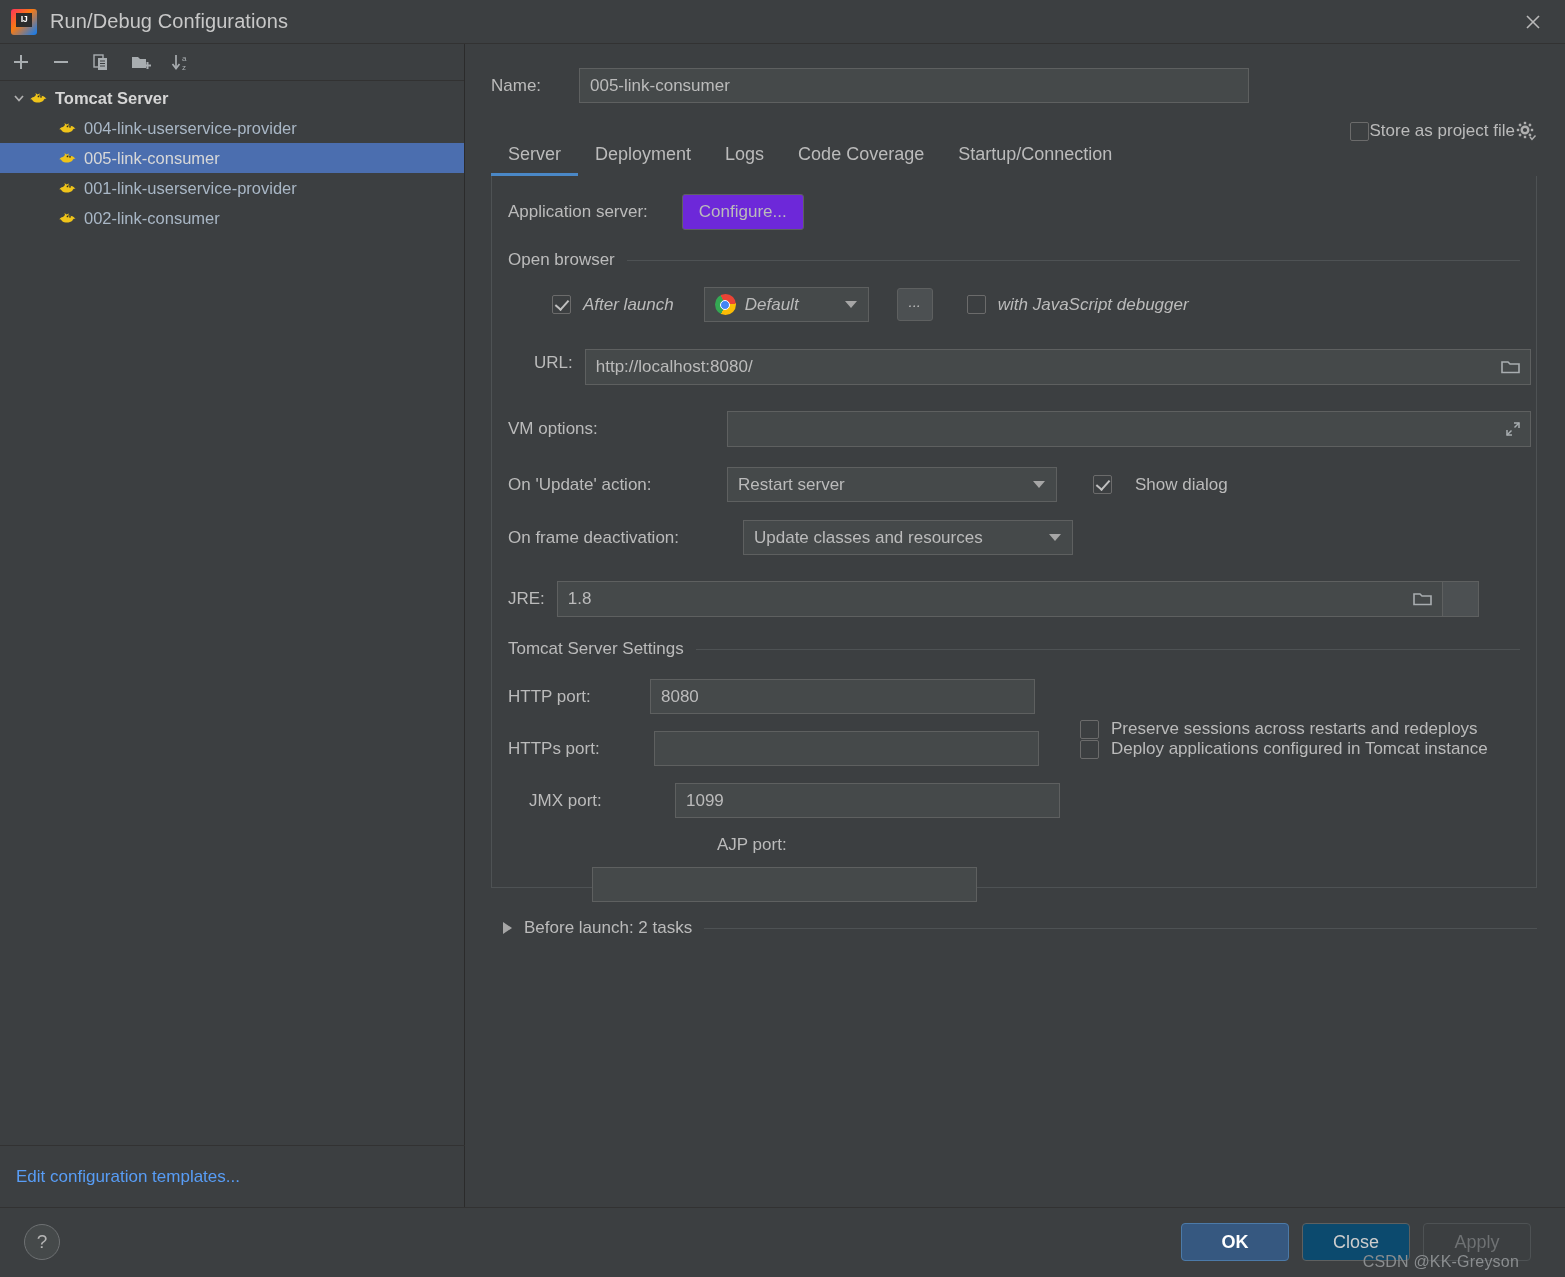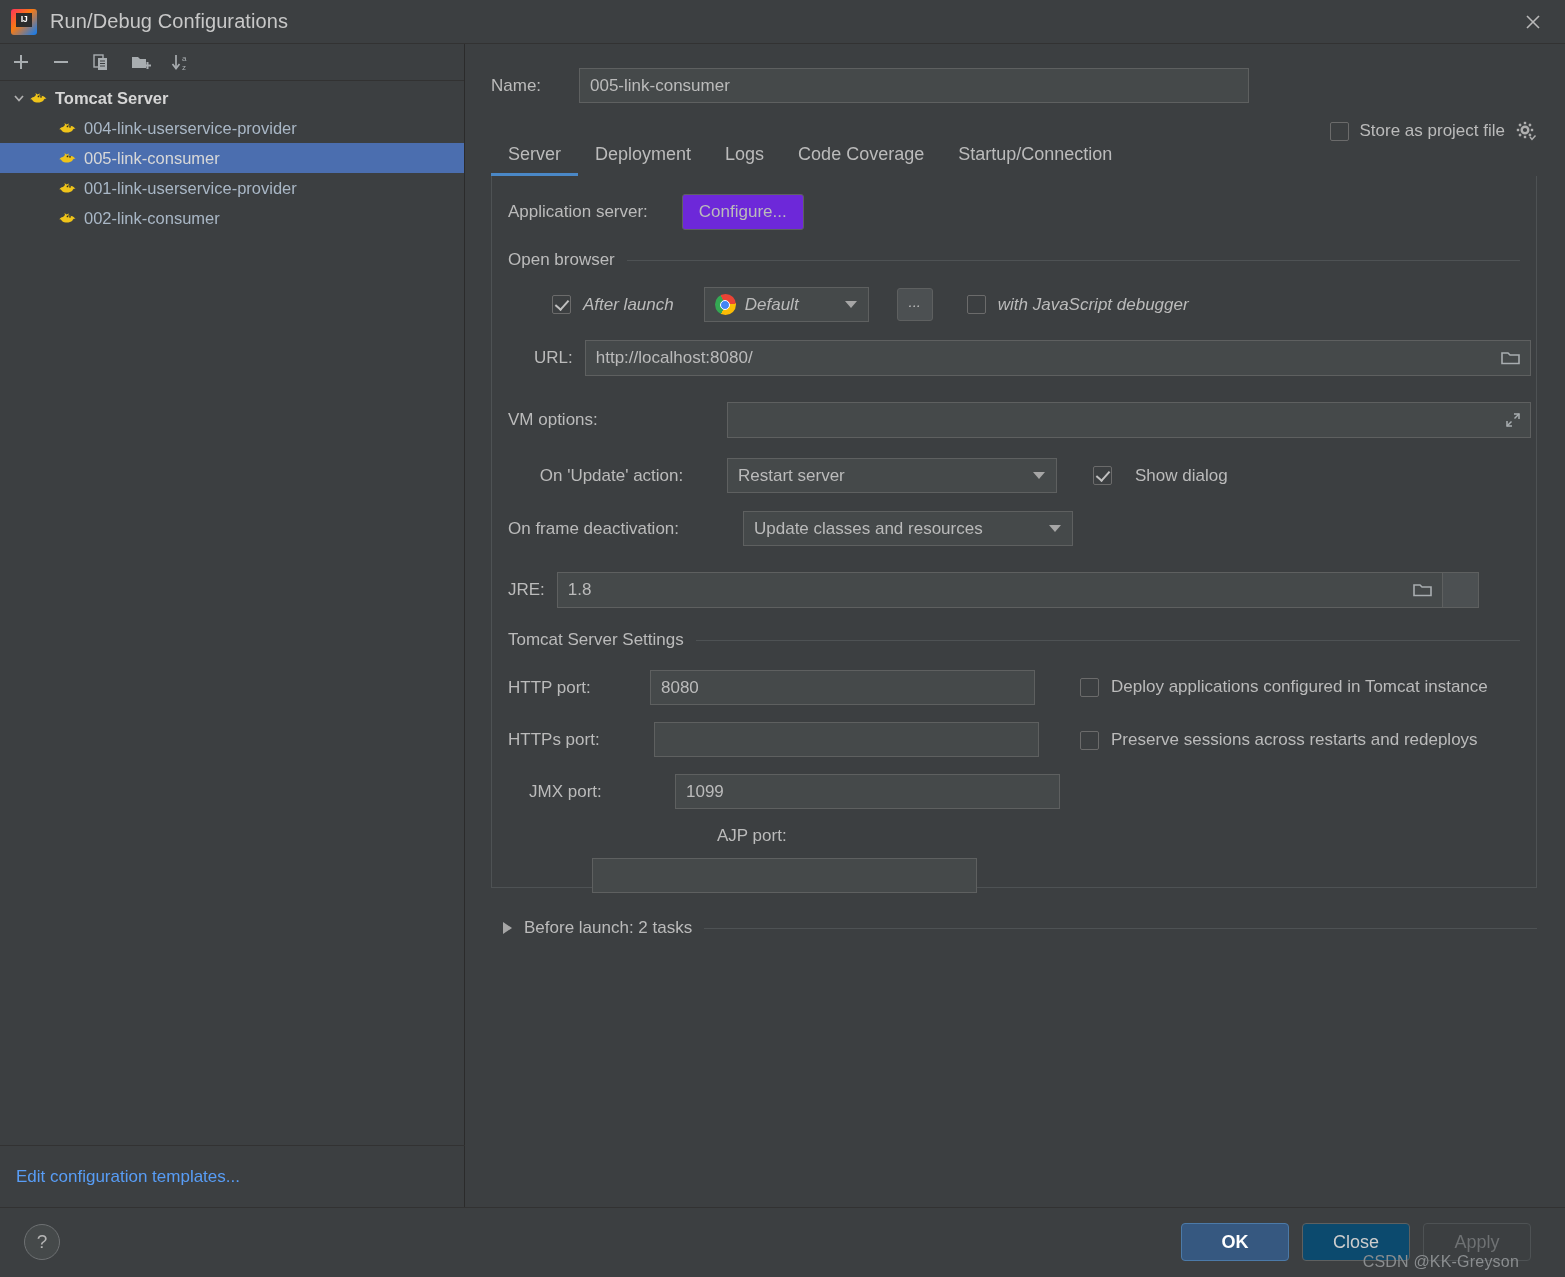--- a/index.html
+++ b/index.html
@@ -171,21 +171,20 @@
   }
   .name-input {
     width: 670px; height: 35px;
   }
 
   .store-wrap {
     position: absolute;
     top: 76px; right: 28px;
     display: flex;
     align-items: center;
-    gap: 10px;
   }
   .store-label { font-size: 17px; color: #bbbbbb; }
 
   .chk {
     width: 19px; height: 19px;
     border: 1px solid #6b6b6b;
     background: #3c3f41;
     border-radius: 2px;
     position: relative;
     flex: none;
@@ -600,21 +599,21 @@
           <span>Default</span>
           <span class="caret"></span>
         </div>
         <div class="pill-btn" style="margin-left:16px;">...</div>
         <div class="chk" style="margin-left:22px;"></div>
         <div class="lbl">with JavaScript debugger</div>
       </div>
 
       <div class="row" style="margin-top:18px;padding-left:42px;gap:12px;">
         <div class="lbl">URL:</div>
-        <div class="field-with-icon" style="width:946px;">
+        <div class="field-with-icon" style="width:946px;margin-top:9px;">
           <span class="val">http://localhost:8080/</span>
           <span style="display:flex;">
             <svg class="folder-ico" width="22" height="18" viewBox="0 0 22 18">
               <path d="M2 4 L8 4 L10 6 L19 6 L19 14.5 L2 14.5 Z" fill="none" stroke="#a8adb0" stroke-width="1.6"></path>
             </svg>
           </span>
         </div>
       </div>
 
       <div class="row" style="margin-top:26px;gap:12px;">
@@ -625,21 +624,21 @@
             <svg width="18" height="18" viewBox="0 0 18 18">
               <path d="M10 3 L15 3 L15 8" fill="none" stroke="#a8adb0" stroke-width="1.5"></path>
               <line x1="15" y1="3" x2="10.5" y2="7.5" stroke="#a8adb0" stroke-width="1.5"></line>
               <path d="M8 15 L3 15 L3 10" fill="none" stroke="#a8adb0" stroke-width="1.5"></path>
               <line x1="3" y1="15" x2="7.5" y2="10.5" stroke="#a8adb0" stroke-width="1.5"></line>
             </svg>
           </span>
         </div>
       </div>
 
-      <div class="row" style="margin-top:20px;gap:12px;text-align:center;">
+      <div class="row" style="margin-top:20px;gap:12px;">
         <div class="lbl" style="width:207px;">On 'Update' action:</div>
         <div class="combo" style="width:330px;">
           <span>Restart server</span>
           <span class="caret"></span>
         </div>
         <div class="chk checked" style="margin-left:24px;"></div>
         <div class="lbl" style="margin-left:11px;">Show dialog</div>
       </div>
 
       <div class="row" style="margin-top:18px;gap:28px;">
@@ -685,27 +684,27 @@
             <div class="lbl" style="width:134px;margin-left:21px;">JMX port:</div>
             <input class="txtbox" type="text" style="width: 385px; height: 35px;" value="1099">
           </div>
           <div class="row" style="padding-left:0;gap:12px;margin-top:17px;flex-direction:column;">
             <div class="lbl" style="width:134px;">AJP port:</div>
             <input class="txtbox" type="text" style="width: 385px; height: 35px;" value="">
           </div>
         </div>
 
         <div style="margin-left:20px;padding-top:7px;">
+          <div style="display:flex;align-items:center;gap:12px;margin-top:33px;">
+            <div class="chk"></div>
+            <div class="lbl">Preserve sessions across restarts and redeploys</div>
+          </div>
           <div style="display:flex;align-items:center;gap:12px;">
             <div class="chk"></div>
             <div class="lbl">Deploy applications configured in Tomcat instance</div>
-          </div>
-          <div style="display:flex;align-items:center;gap:12px;margin-top:33px;">
-            <div class="chk"></div>
-            <div class="lbl">Preserve sessions across restarts and redeploys</div>
           </div>
         </div>
       </div>
 
     </div>
 
     <div class="before-launch">
       <div class="tri-right"></div>
       <div class="bl-text">Before launch: 2 tasks</div>
       <div class="bl-line"></div>

